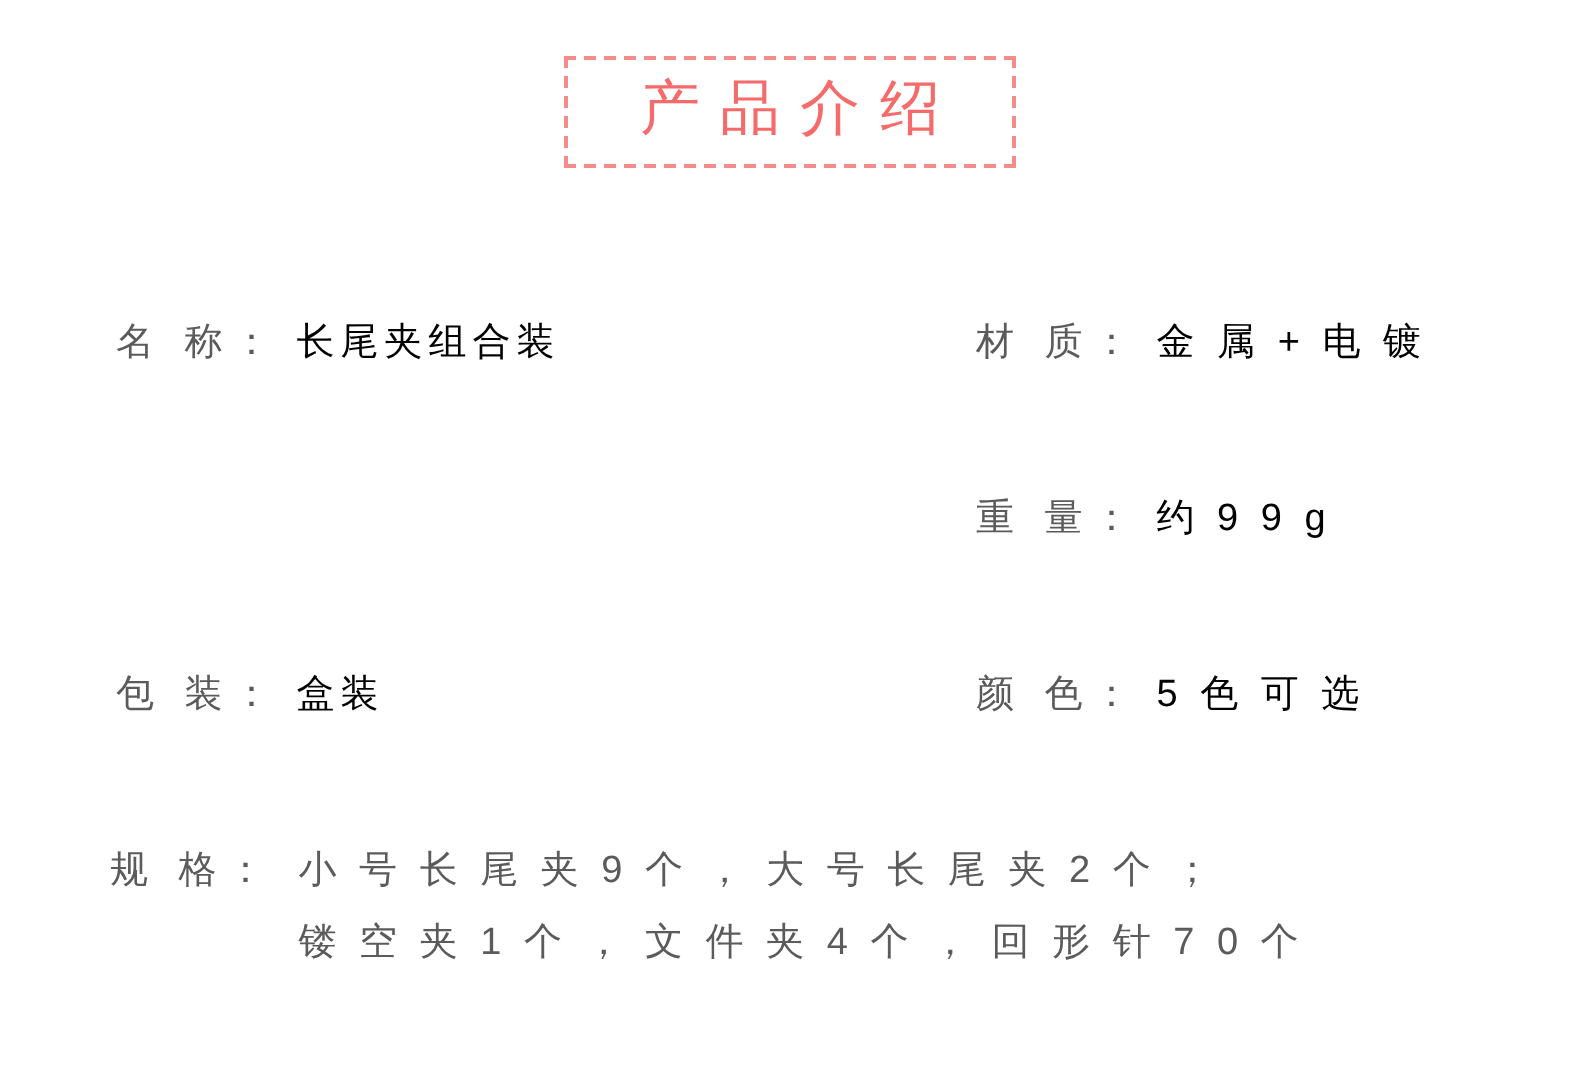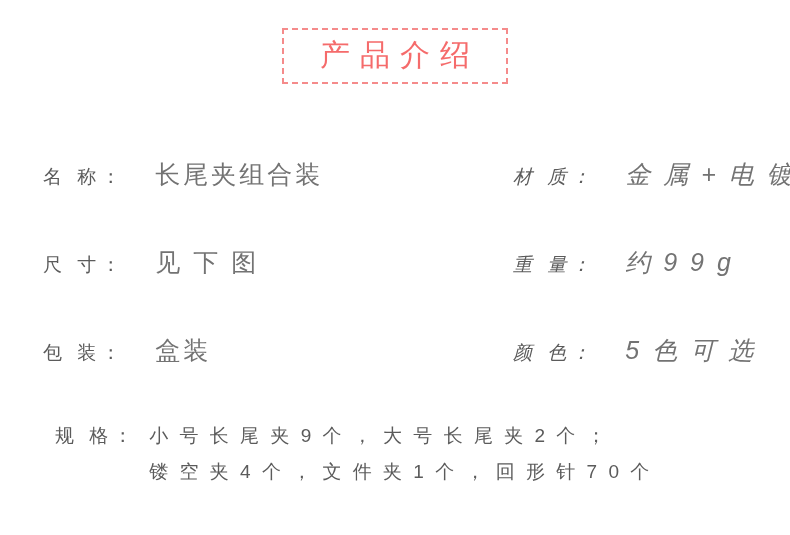--- a/index.html
+++ b/index.html
@@ -54,33 +54,33 @@
   .row {
     position: relative;
     height: 88px;
   }
   .cell {
     position: absolute;
     display: flex;
     align-items: baseline;
     white-space: nowrap;
   }
-  .cell.left  { left: 43px; }
-  .cell.right { left: 513px; font-style: italic; }
+  .cell.left  { left: 58px; align-items: flex-end; }
+  .cell.right { left: 488px; }
 
   .label {
     color: #5b5b5b;
     font-size: 19px;
     letter-spacing: 5px;
   }
   .value {
-    color: #737373;
-    font-size: 25px;
+    color: #000000;
+    font-size: 19px;
     letter-spacing: 3px;
-    margin-left: 30px;
+    margin-left: 8px;
   }
 
   
   .specblock {
     position: absolute;
     left: 55px;
     top: 418px;
     display: flex;
     align-items: flex-start;
     white-space: nowrap;
@@ -117,24 +117,20 @@
         <span class="label">名 称：</span>
         <span class="value">长尾夹组合装</span>
       </div>
       <div class="cell right">
         <span class="label">材 质：</span>
         <span class="value">金 属 + 电 镀</span>
       </div>
     </div>
 
     <div class="row">
-      <div class="cell left">
-        <span class="label">尺 寸：</span>
-        <span class="value">见 下 图</span>
-      </div>
       <div class="cell right">
         <span class="label">重 量：</span>
         <span class="value">约 9 9 g</span>
       </div>
     </div>
 
     <div class="row">
       <div class="cell left">
         <span class="label">包 装：</span>
         <span class="value">盒装</span>
@@ -144,17 +140,17 @@
         <span class="value">5 色 可 选</span>
       </div>
     </div>
 
   </div>
 
   <div class="specblock">
     <span class="label">规 格：</span>
     <div class="lines">
       <div>小 号 长 尾 夹 9 个 ，  大 号 长 尾 夹 2 个 ；</div>
-      <div>镂 空 夹 4 个 ，  文 件 夹 1 个 ，  回 形 针 7 0 个</div>
+      <div>镂 空 夹 1 个 ，  文 件 夹 4 个 ，  回 形 针 7 0 个</div>
     </div>
   </div>
 
 </div>
 
 </body></html>

